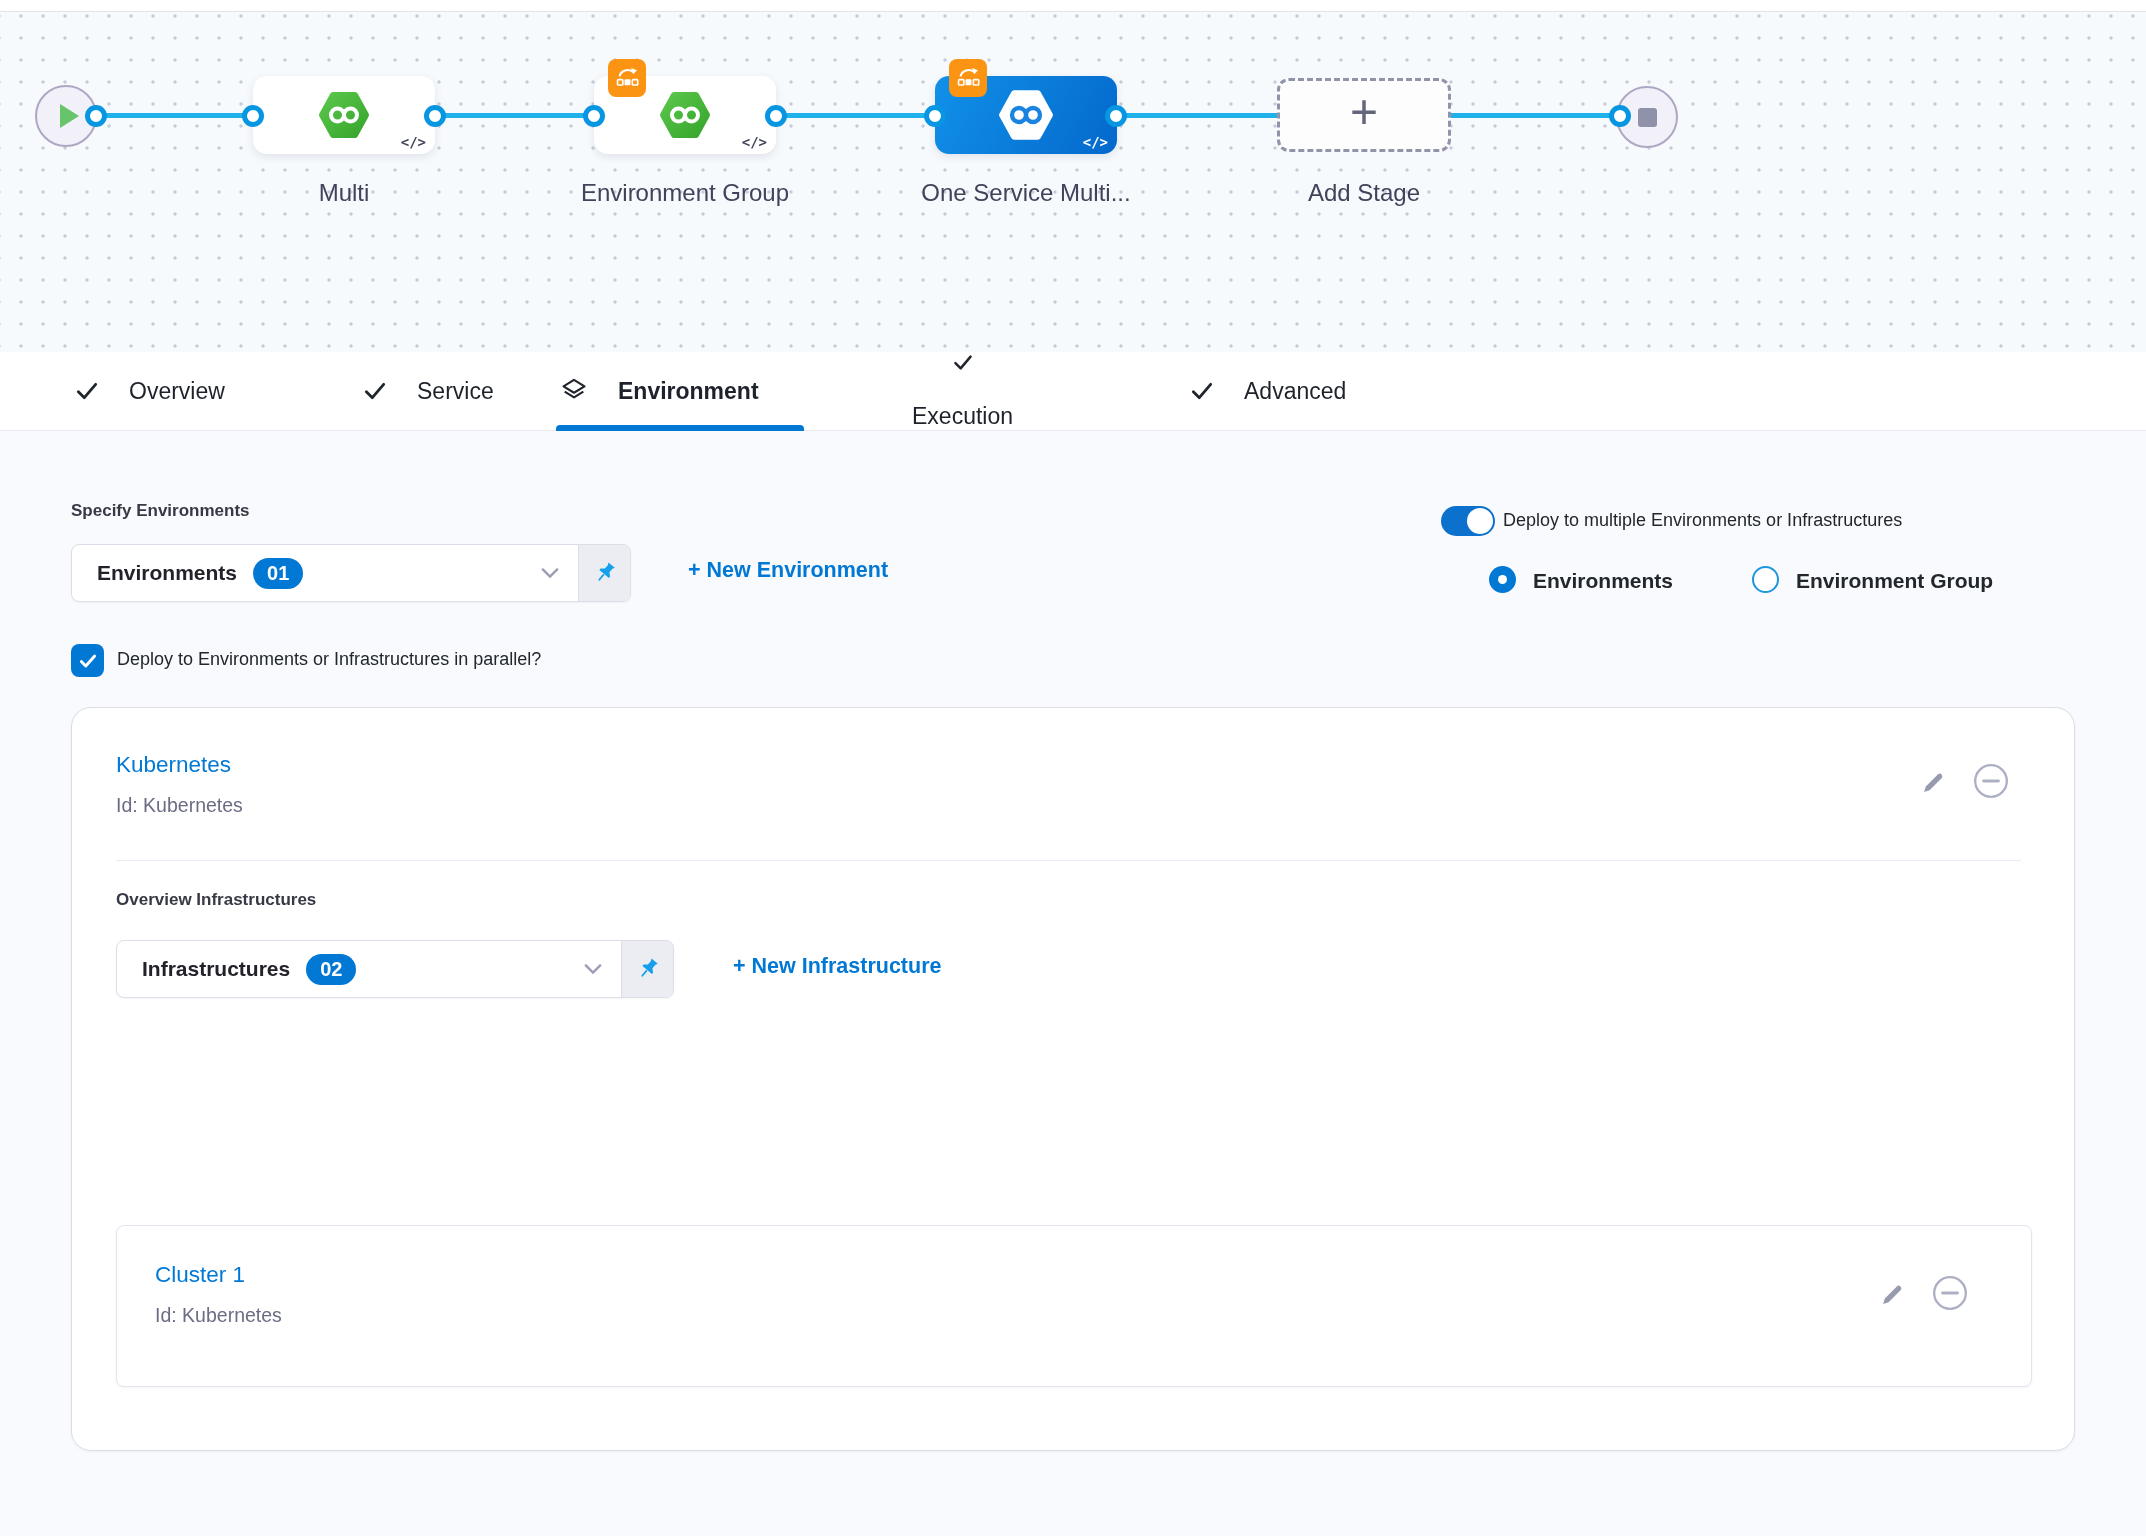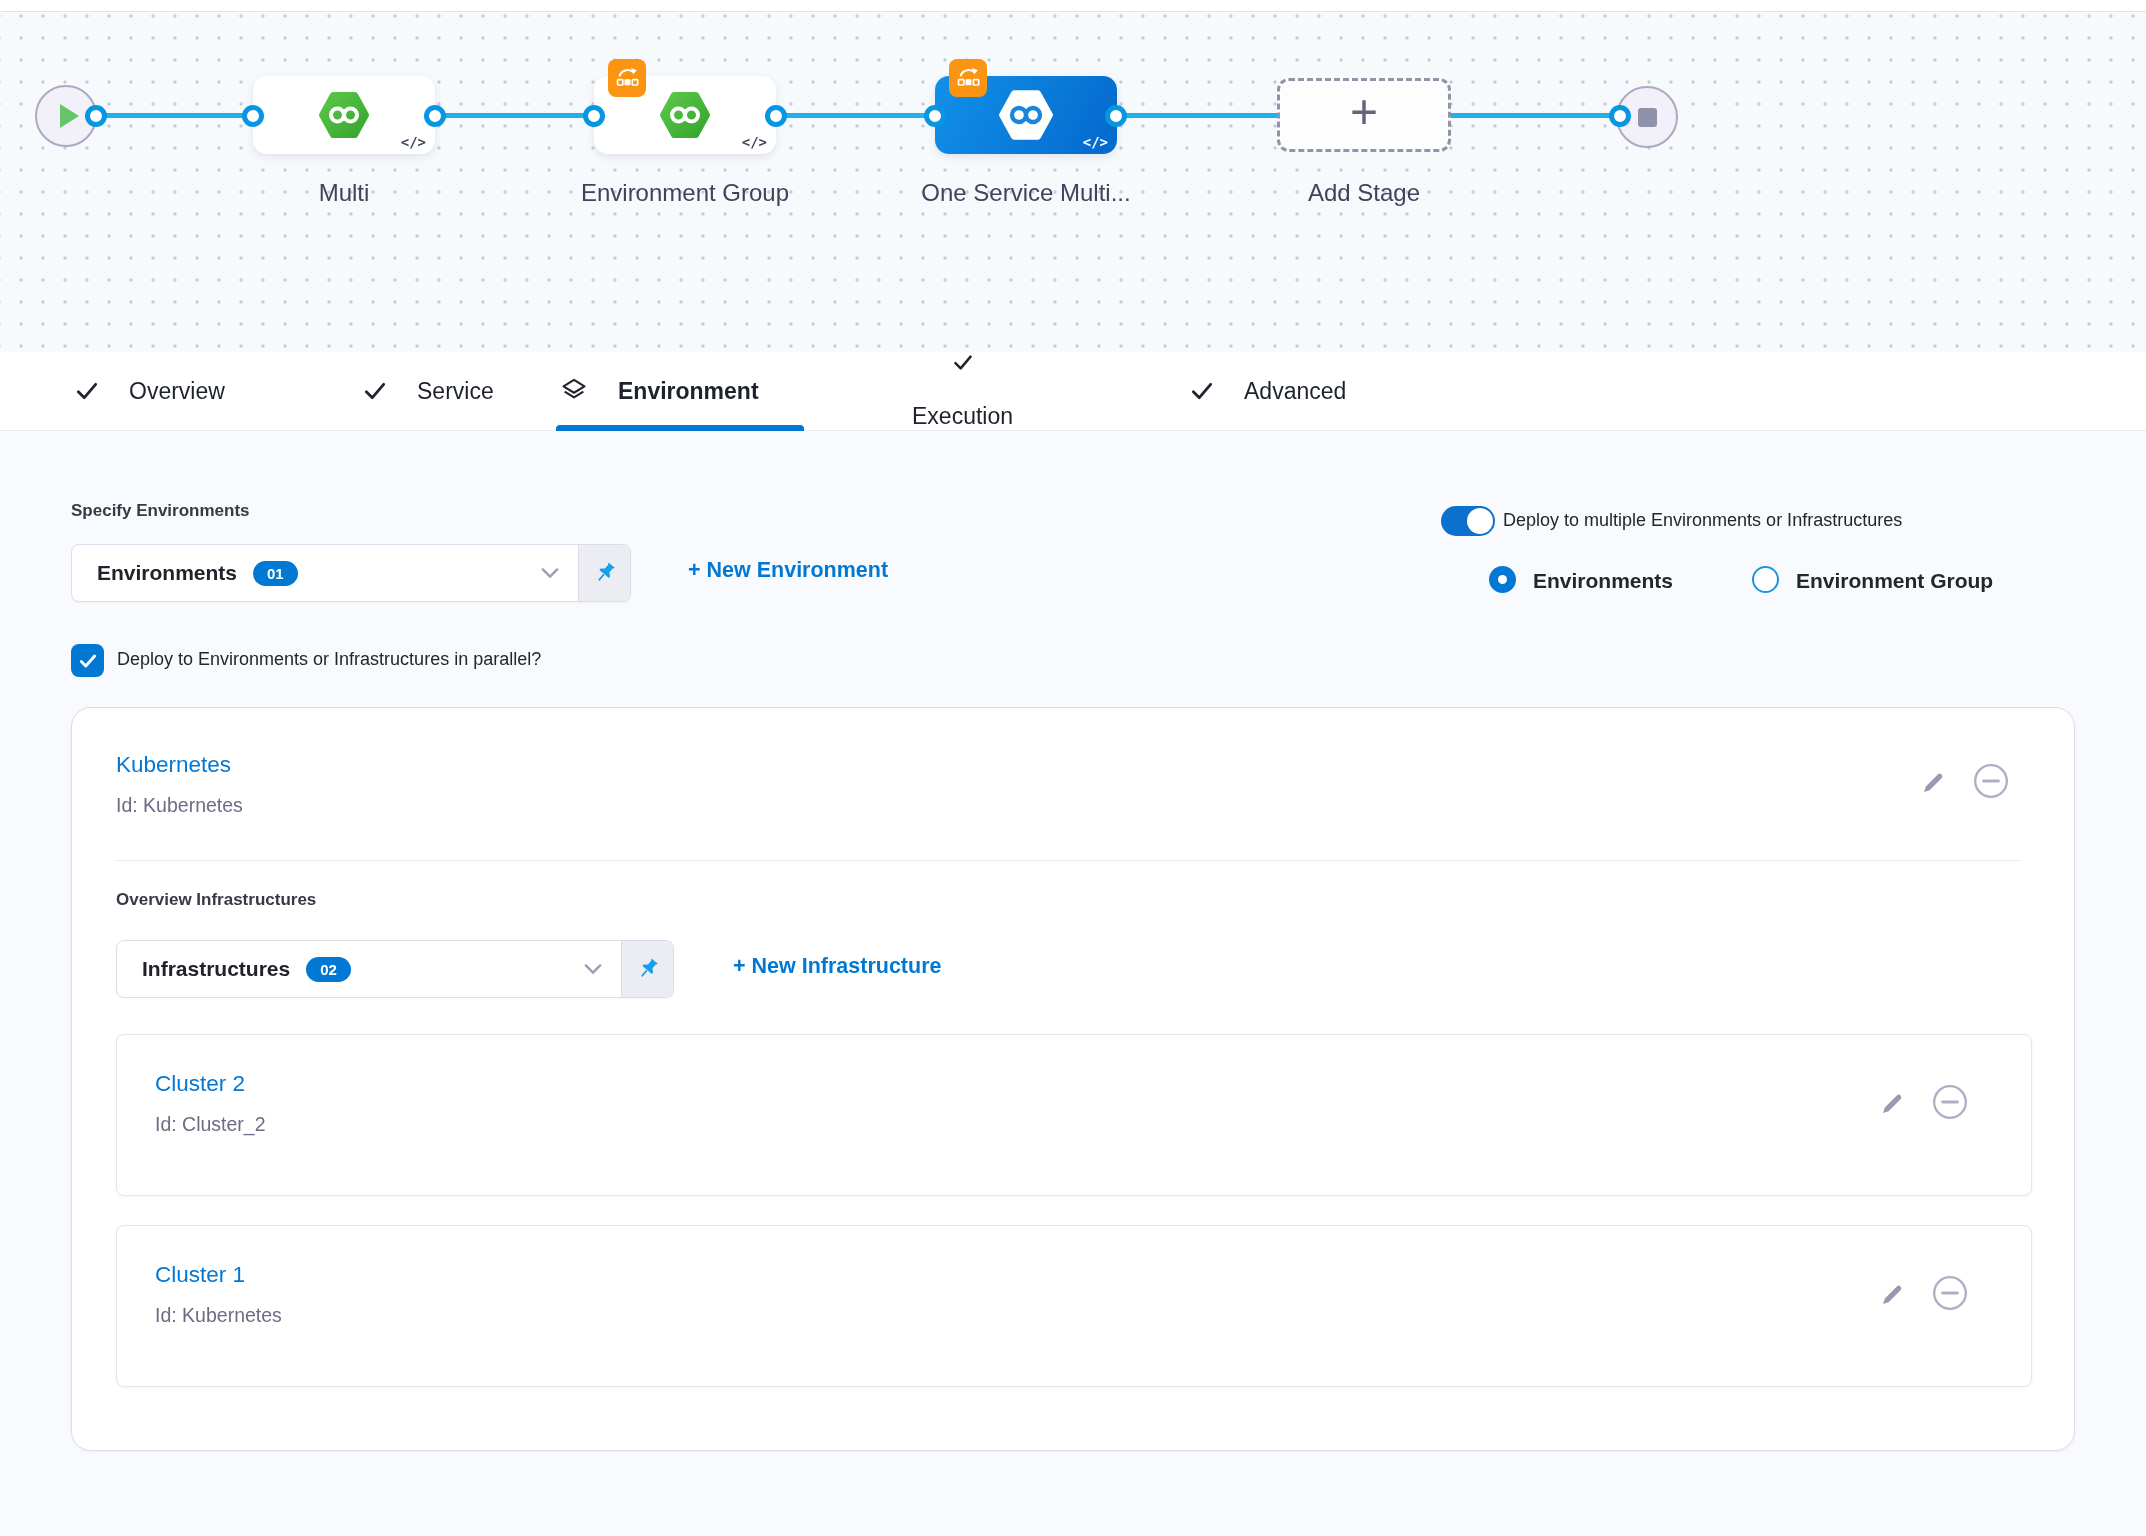--- a/index.html
+++ b/index.html
@@ -64,21 +64,21 @@
   .content { position:absolute; top:432px; left:0; width:100%; height:1104px; background:#f8fafd; }
   .section-label { position:absolute; font-size:17px; font-weight:bold; color:#383946; }
 
   .dropdown {
     position:absolute; width:560px; height:58px; background:#ffffff;
     border:1px solid #dcdde8; border-radius:8px; display:flex; align-items:stretch;
     box-shadow:0 1px 2px rgba(96,97,112,.06);
   }
   .dd-main { flex:1; display:flex; align-items:center; padding:0 18px 0 25px; gap:16px; }
   .dd-value { font-size:21px; font-weight:bold; color:#22222a; }
-  .count-pill { background:#0278d5; color:#fff; font-size:15px; font-weight:bold; border-radius:999px; padding:4px 14px; }
+  .count-pill { background:#0278d5; color:#fff; font-size:20px; font-weight:bold; border-radius:999px; padding:4px 14px; }
   .dd-chevron { margin-left:auto; display:flex; align-items:center; }
   .dd-pin { width:52px; border-left:1px solid #dcdde8; background:#ececf3; border-radius:0 7px 7px 0; display:flex; align-items:center; justify-content:center; }
   .link { position:absolute; font-size:21.5px; font-weight:bold; color:#0278d5; cursor:pointer; }
 
   .toggle { position:absolute; left:1441px; top:74px; width:54px; height:30px; border-radius:16px; background:#0c70cd; }
   .toggle-knob { position:absolute; top:2px; left:26px; width:26px; height:26px; border-radius:50%; background:#fff; }
   .plain-label { position:absolute; font-size:18px; color:#22272d; }
   .radio { position:absolute; width:27px; height:27px; border-radius:50%; }
   .radio.checked { background:#0278d5; }
   .radio.checked .radio-dot { position:absolute; left:9px; top:9px; width:9px; height:9px; border-radius:50%; background:#fff; }
@@ -308,35 +308,20 @@
           <g fill="#14a0ea" transform="rotate(40 12 12)">
             <path d="M8.2 2.5 h7.6 l-1.1 2 v4.4 l3 2.6 v1.7 H6.3 v-1.7 l3 -2.6 V4.5 z"></path>
             <rect x="11.2" y="13.5" width="1.6" height="7.5" rx="0.8"></rect>
           </g>
         </svg>
       </div>
     </div>
 
     <div class="link" style="left:661px; top:246px;">+ New Infrastructure</div>
 
-    <div class="cluster-card" style="top:326px;">
-      <div class="card-name" style="left:38px; top:36px;">Cluster 2</div>
-      <div class="card-id" style="left:38px; top:78px;">Id: Cluster_2</div>
-      <button class="icon-btn" style="left:1762px; top:54px;">
-        <svg width="28" height="28" viewBox="0 0 24 24">
-          <path d="M3.5 20.5 L5 15.8 L15.5 5.3 a2.3 2.3 0 0 1 3.2 3.2 L8.2 19 L3.5 20.5 Z" fill="#989ab0"></path>
-        </svg>
-      </button>
-      <button class="icon-btn" style="left:1814px; top:48px;">
-        <svg width="38" height="38" viewBox="0 0 36 36">
-          <circle cx="18" cy="18" r="15" fill="none" stroke="#adafc4" stroke-width="2.2"></circle>
-          <line x1="11" y1="18" x2="25" y2="18" stroke="#adafc4" stroke-width="2.8" stroke-linecap="round"></line>
-        </svg>
-      </button>
-    </div>
 
     <div class="cluster-card" style="top:517px;">
       <div class="card-name" style="left:38px; top:36px;">Cluster 1</div>
       <div class="card-id" style="left:38px; top:78px;">Id: Kubernetes</div>
       <button class="icon-btn" style="left:1762px; top:54px;">
         <svg width="28" height="28" viewBox="0 0 24 24">
           <path d="M3.5 20.5 L5 15.8 L15.5 5.3 a2.3 2.3 0 0 1 3.2 3.2 L8.2 19 L3.5 20.5 Z" fill="#989ab0"></path>
         </svg>
       </button>
       <button class="icon-btn" style="left:1814px; top:48px;">

